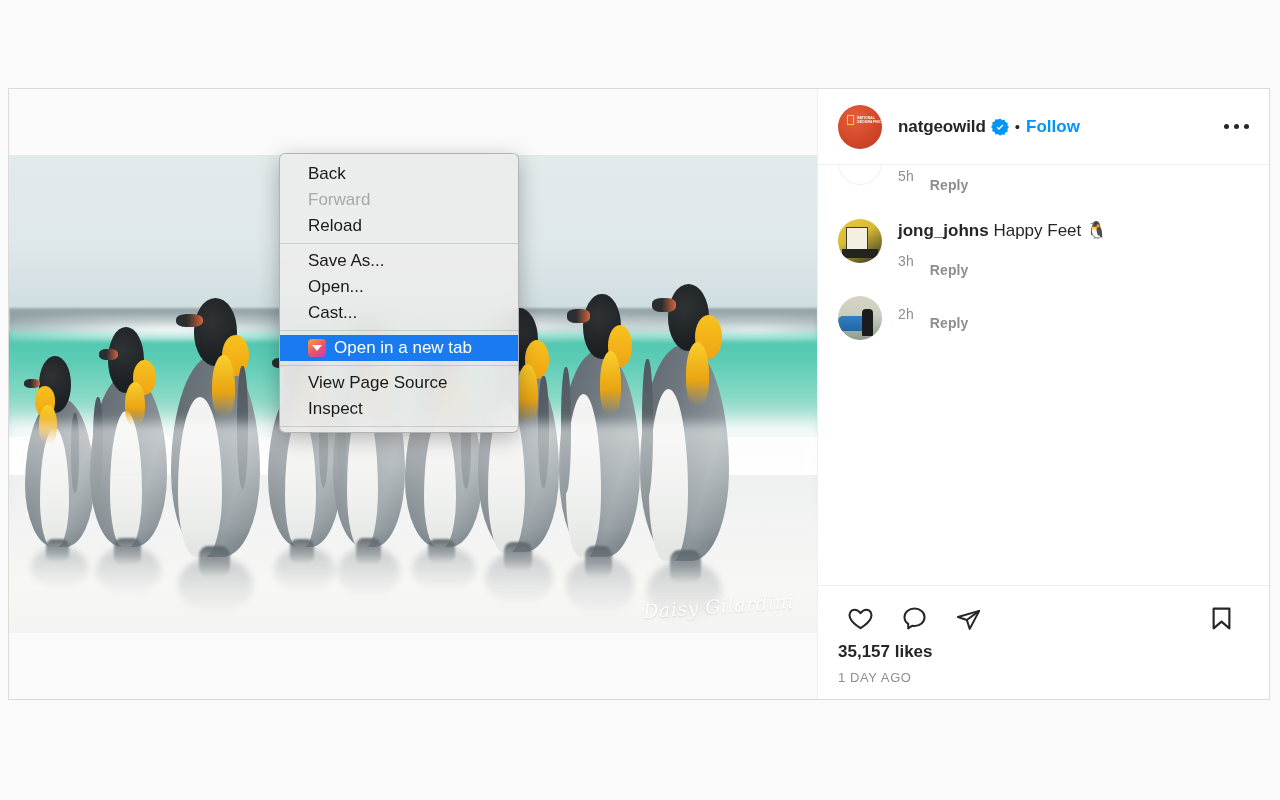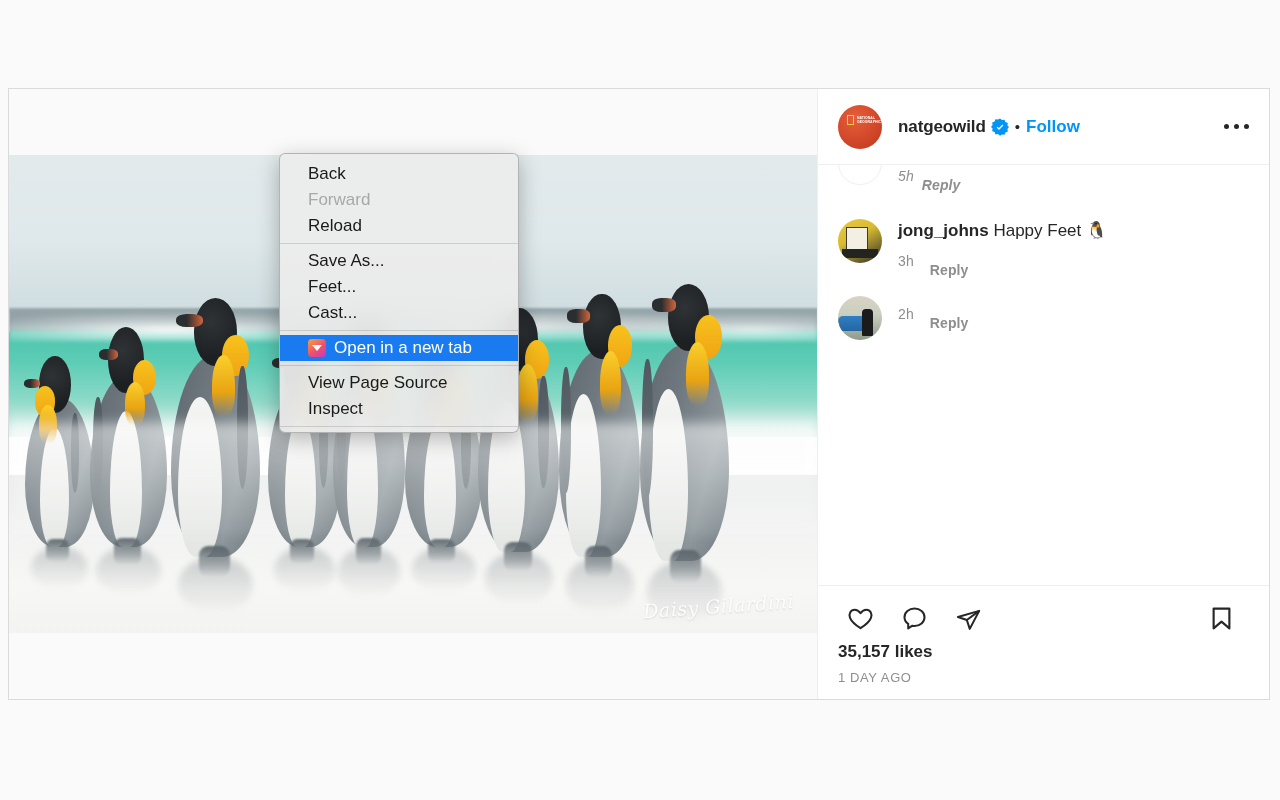--- a/index.html
+++ b/index.html
@@ -294,24 +294,23 @@
     align-items: flex-end;
   }
   #partial-avatar {
     width: 44px; height: 44px; flex: 0 0 44px;
     border-radius: 50%;
     background: #fff;
     border: 1px solid #efefef;
     margin-bottom: 20px;
   }
   #partial-meta {
-    display: flex; gap: 8px;
+    display: flex; gap: 16px;
     font-size: 14px; color: #8e8e8e; letter-spacing: .1px;
     padding-bottom: 12px;
-    font-style: italic;
   }
 
   
   #actions-section {
     flex: 0 0 auto;
     border-top: 1px solid #efefef;
     padding: 10px 20px 14px 20px;
   }
   #action-row {
     display: flex;
@@ -637,21 +636,21 @@
   <div class="menu-group">
     <div class="menu-item">Back</div>
     <div class="menu-item disabled">Forward</div>
     <div class="menu-item">Reload</div>
   </div>
 
   <div class="menu-sep"></div>
 
   <div class="menu-group">
     <div class="menu-item">Save As...</div>
-    <div class="menu-item">Feet...</div>
+    <div class="menu-item">Open...</div>
     <div class="menu-item">Cast...</div>
   </div>
 
   <div class="menu-sep"></div>
 
   <div class="menu-group">
     <div class="menu-item selected">
       <span id="open-new-tab-icon">
           <span></span>
         </span>

